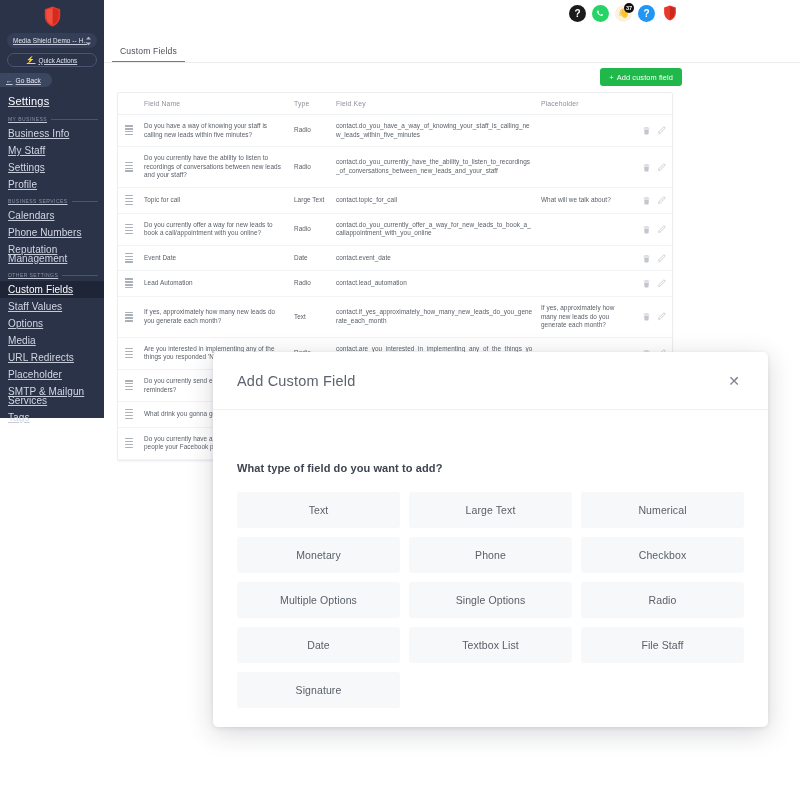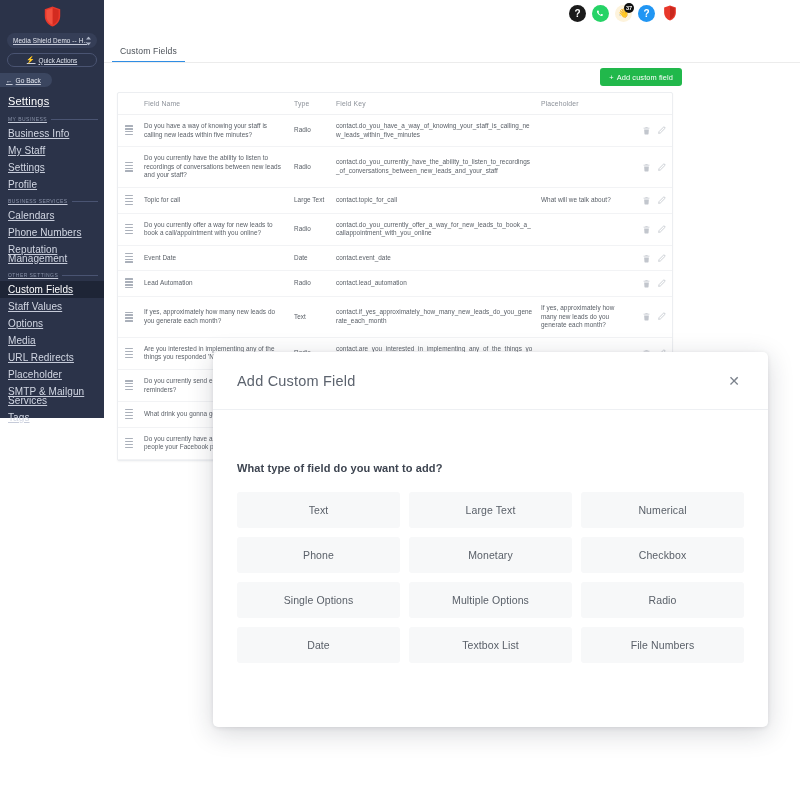--- a/index.html
+++ b/index.html
@@ -429,26 +429,27 @@
     <div class="modal-head">
       <span class="modal-title">Add Custom Field</span>
       <span class="modal-close">✕</span>
     </div>
     <div class="modal-body">
       <div class="modal-q">What type of field do you want to add?</div>
       <div class="type-grid" id="type-grid">
           <div class="type-cell">Text</div>
           <div class="type-cell">Large Text</div>
           <div class="type-cell">Numerical</div>
+          <div class="type-cell">Monetary</div>
           <div class="type-cell">Phone</div>
-          <div class="type-cell">Monetary</div>
           <div class="type-cell">Checkbox</div>
+          <div class="type-cell">Multiple Options</div>
           <div class="type-cell">Single Options</div>
-          <div class="type-cell">Multiple Options</div>
           <div class="type-cell">Radio</div>
           <div class="type-cell">Date</div>
           <div class="type-cell">Textbox List</div>
-          <div class="type-cell">File Numbers</div>
+          <div class="type-cell">File Staff</div>
+          <div class="type-cell">Signature</div>
         </div>
     </div>
   </div>
 
 </div>
 
 </body></html>

